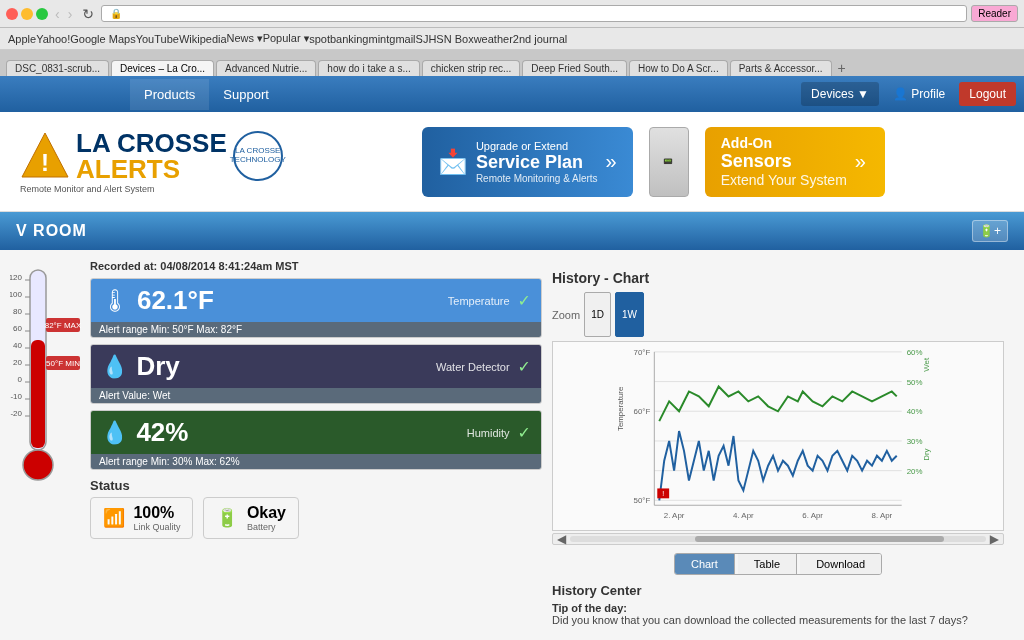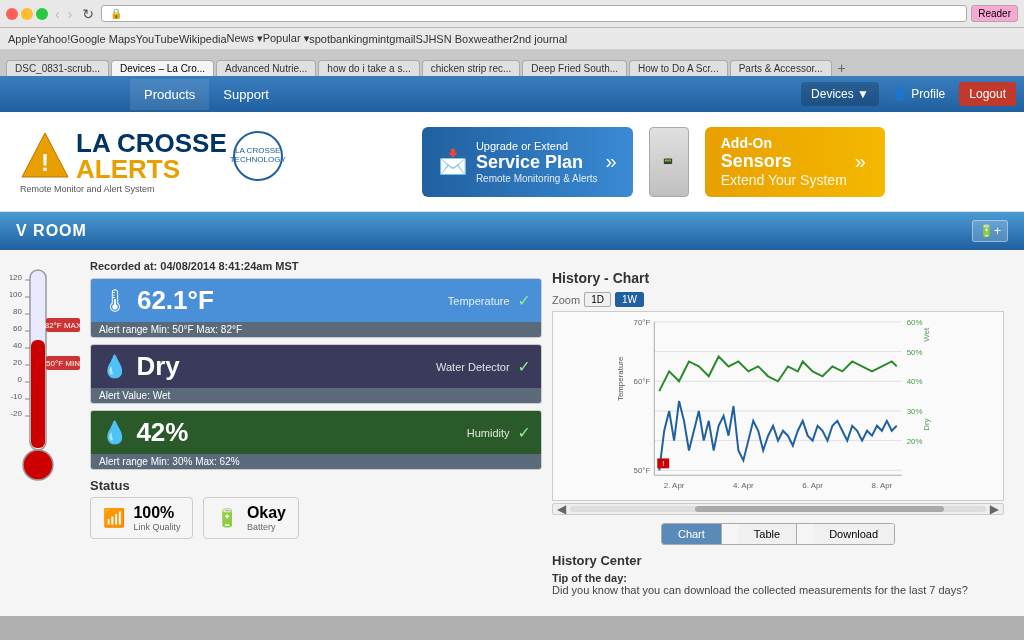--- a/index.html
+++ b/index.html
@@ -69,26 +69,26 @@
     
     .status-section { margin-top: 8px; }
     .status-title { font-size: 13px; font-weight: bold; color: #333; margin-bottom: 4px; }
     .status-items { display: flex; gap: 10px; }
     .status-item { border: 1px solid #ccc; border-radius: 4px; padding: 6px 12px; display: flex; align-items: center; gap: 8px; min-width: 80px; }
 
     
     .chart-area { flex: 1; padding: 10px; min-width: 340px; }
     .chart-title { font-size: 14px; font-weight: bold; color: #333; margin-bottom: 6px; }
     .chart-zoom { display: flex; align-items: center; gap: 4px; margin-bottom: 4px; font-size: 11px; color: #666; }
-    .zoom-btn { padding: 1px 6px; border: 1px solid #aaa; border-radius: 2px; cursor: pointer; background: #f0f0f0; font-size: 10px; }
+    .zoom-btn { padding: 16px 6px; border: 1px solid #aaa; border-radius: 2px; cursor: pointer; background: #f0f0f0; font-size: 10px; }
     .zoom-btn.active { background: #2060a0; color: white; border-color: #2060a0; }
     .chart-container { border: 1px solid #ccc; background: #fafafa; position: relative; height: 190px; overflow: hidden; }
 
     
-    .chart-tabs { display: flex; justify-content: center; gap: 16px; margin-top: 8px; border: 1px solid #aaa; border-radius: 3px; overflow: hidden; width: fit-content; margin-left: auto; margin-right: auto; }
+    .chart-tabs { display: flex; justify-content: center; gap: 3px; margin-top: 8px; border: 1px solid #aaa; border-radius: 3px; overflow: hidden; width: fit-content; margin-left: auto; margin-right: auto; }
     .chart-tab { padding: 4px 16px; font-size: 11px; cursor: pointer; background: #f0f0f0; border-right: 1px solid #aaa; }
     .chart-tab:last-child { border-right: none; }
     .chart-tab.active { background: #5a8ab8; color: white; }
 
     
     .message-center { margin-top: 8px; }
     .message-title { font-size: 13px; font-weight: bold; color: #333; margin-bottom: 4px; }
     .message-tip-title { font-size: 11px; font-weight: bold; color: #333; }
     .message-tip-text { font-size: 11px; color: #444; }
 

